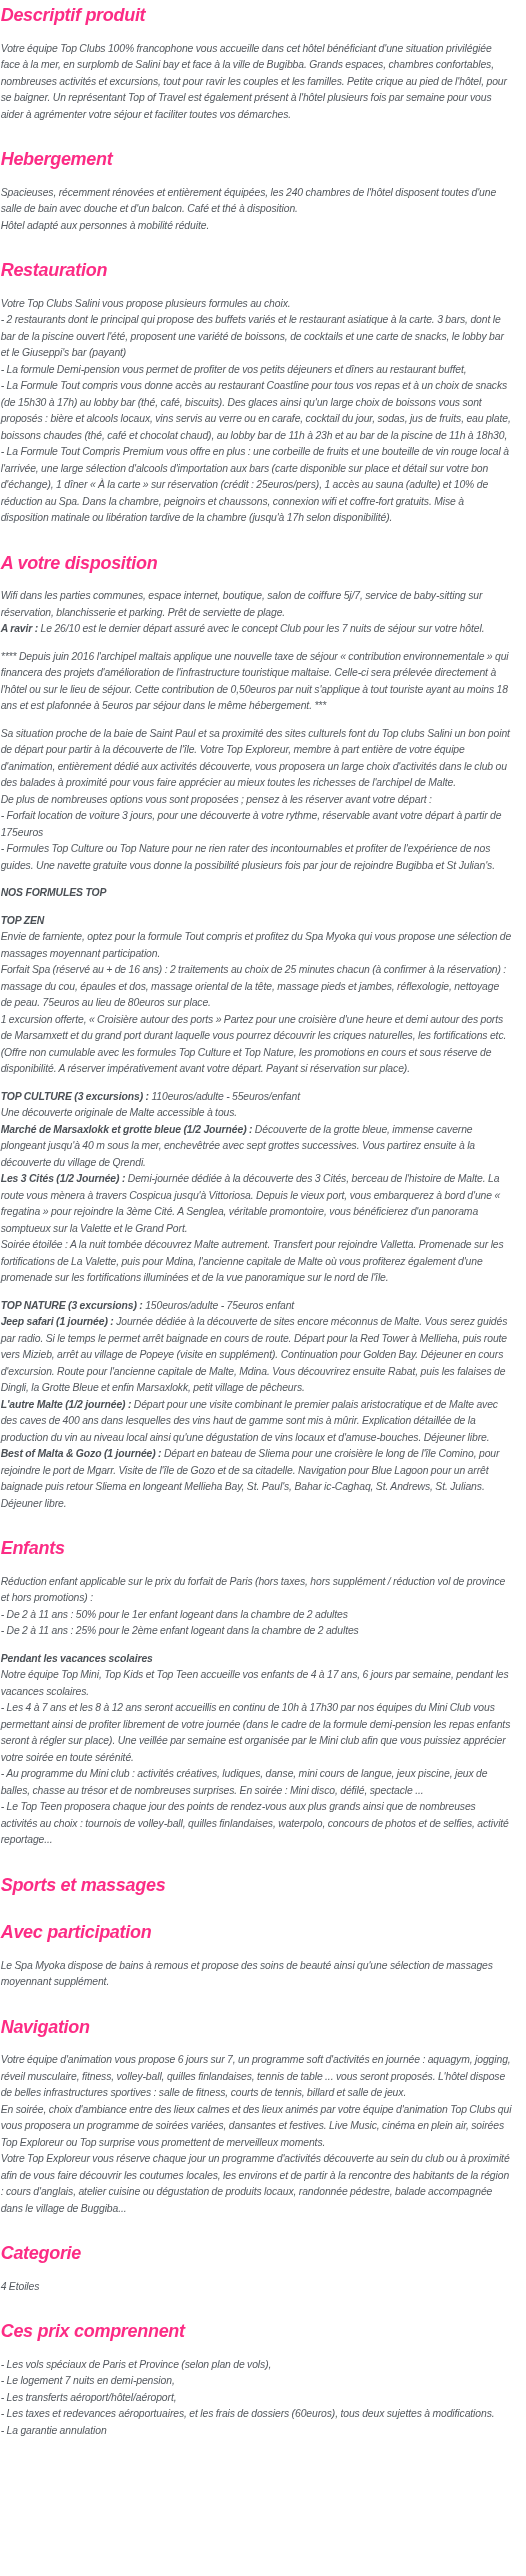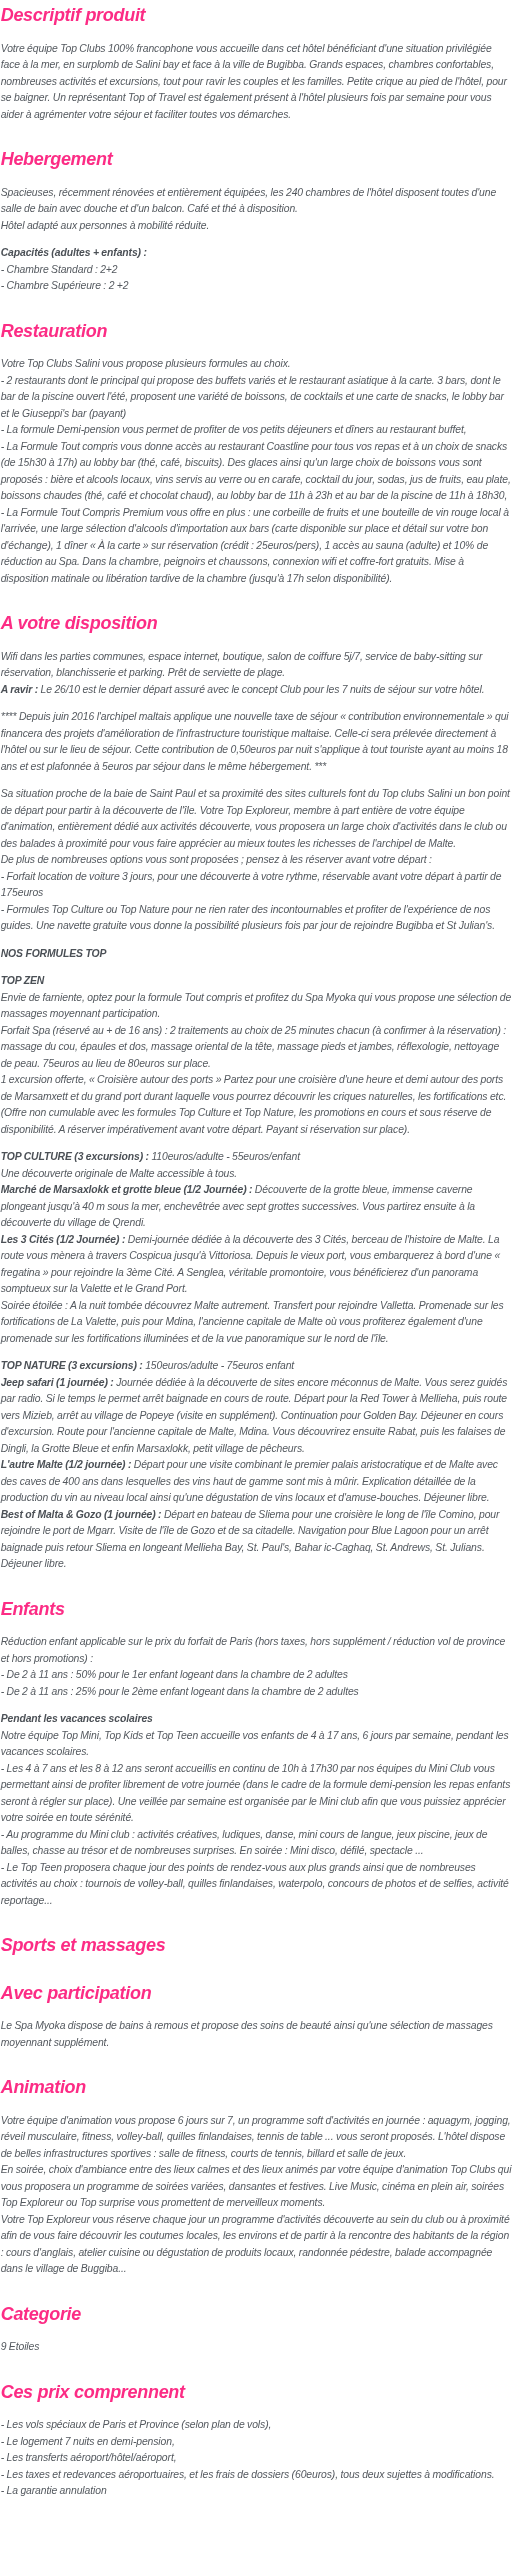--- a/index.html
+++ b/index.html
@@ -43,21 +43,20 @@
 <body style="background: rgb(255, 255, 255);">
 
 <main>
     <section>
       <h2>Descriptif produit</h2>
       <p>Votre équipe Top Clubs 100% francophone vous accueille dans cet hôtel bénéficiant d'une situation privilégiée face à la mer, en surplomb de Salini bay et face à la ville de Bugibba. Grands espaces, chambres confortables, nombreuses activités et excursions, tout pour ravir les couples et les familles. Petite crique au pied de l'hôtel, pour se baigner. Un représentant Top of Travel est également présent à l'hôtel plusieurs fois par semaine pour vous aider à agrémenter votre séjour et faciliter toutes vos démarches.</p>
     </section>
     <section>
       <h2>Hebergement</h2>
       <p>Spacieuses, récemment rénovées et entièrement équipées, les 240 chambres de l'hôtel disposent toutes d'une salle de bain avec douche et d'un balcon. Café et thé à disposition.<br>Hôtel adapté aux personnes à mobilité réduite.</p>
-      <p><strong>Capacités (adultes + enfants) :</strong><br>- Chambre Standard : 2+2<br>- Chambre Supérieure : 2 +2</p>
     </section>
     <section>
       <h2>Restauration</h2>
       <p>Votre Top Clubs Salini vous propose plusieurs formules au choix.<br>- 2 restaurants dont le principal qui propose des buffets variés et le restaurant asiatique à la carte. 3 bars, dont le bar de la piscine ouvert l'été, proposent une variété de boissons, de cocktails et une carte de snacks, le lobby bar et le Giuseppi's bar (payant)<br>- La formule Demi-pension vous permet de profiter de vos petits déjeuners et dîners au restaurant buffet,<br>- La Formule Tout compris vous donne accès au restaurant Coastline pour tous vos repas et à un choix de snacks (de 15h30 à 17h) au lobby bar (thé, café, biscuits). Des glaces ainsi qu'un large choix de boissons vous sont proposés : bière et alcools locaux, vins servis au verre ou en carafe, cocktail du jour, sodas, jus de fruits, eau plate, boissons chaudes (thé, café et chocolat chaud), au lobby bar de 11h à 23h et au bar de la piscine de 11h à 18h30,<br>- La Formule Tout Compris Premium vous offre en plus : une corbeille de fruits et une bouteille de vin rouge local à l'arrivée, une large sélection d'alcools d'importation aux bars (carte disponible sur place et détail sur votre bon d'échange), 1 dîner « À la carte » sur réservation (crédit : 25euros/pers), 1 accès au sauna (adulte) et 10% de réduction au Spa. Dans la chambre, peignoirs et chaussons, connexion wifi et coffre-fort gratuits. Mise à disposition matinale ou libération tardive de la chambre (jusqu'à 17h selon disponibilité).</p>
     </section>
     <section>
       <h2>A votre disposition</h2>
       <p>Wifi dans les parties communes, espace internet, boutique, salon de coiffure 5j/7, service de baby-sitting sur réservation, blanchisserie et parking. Prêt de serviette de plage.</p>
     </section>
     <section>
@@ -75,25 +74,25 @@
       <p><strong>Pendant les vacances scolaires</strong><br>Notre équipe Top Mini, Top Kids et Top Teen accueille vos enfants de 4 à 17 ans, 6 jours par semaine, pendant les vacances scolaires.<br>- Les 4 à 7 ans et les 8 à 12 ans seront accueillis en continu de 10h à 17h30 par nos équipes du Mini Club vous permettant ainsi de profiter librement de votre journée (dans le cadre de la formule demi-pension les repas enfants seront à régler sur place). Une veillée par semaine est organisée par le Mini club afin que vous puissiez apprécier votre soirée en toute sérénité.<br>- Au programme du Mini club : activités créatives, ludiques, danse, mini cours de langue, jeux piscine, jeux de balles, chasse au trésor et de nombreuses surprises. En soirée : Mini disco, défilé, spectacle ...<br>- Le Top Teen proposera chaque jour des points de rendez-vous aux plus grands ainsi que de nombreuses activités au choix : tournois de volley-ball, quilles finlandaises, waterpolo, concours de photos et de selfies, activité reportage...</p>
     </section>
     <section>
       <h2>Sports et massages</h2>
     </section>
     <section>
       <h2>Avec participation</h2>
       <p>Le Spa Myoka dispose de bains à remous et propose des soins de beauté ainsi qu'une sélection de massages moyennant supplément.</p>
     </section>
     <section>
-      <h2>Animation</h2>
+      <h2>Navigation</h2>
       <p>Votre équipe d'animation vous propose 6 jours sur 7, un programme soft d'activités en journée : aquagym, jogging, réveil musculaire, fitness, volley-ball, quilles finlandaises, tennis de table ... vous seront proposés. L'hôtel dispose de belles infrastructures sportives : salle de fitness, courts de tennis, billard et salle de jeux.<br>En soirée, choix d'ambiance entre des lieux calmes et des lieux animés par votre équipe d'animation Top Clubs qui vous proposera un programme de soirées variées, dansantes et festives. Live Music, cinéma en plein air, soirées Top Exploreur ou Top surprise vous promettent de merveilleux moments.<br>Votre Top Exploreur vous réserve chaque jour un programme d'activités découverte au sein du club ou à proximité afin de vous faire découvrir les coutumes locales, les environs et de partir à la rencontre des habitants de la région : cours d'anglais, atelier cuisine ou dégustation de produits locaux, randonnée pédestre, balade accompagnée dans le village de Buggiba...</p>
     </section>
     <section>
       <h2>Categorie</h2>
-      <p>9 Etoiles</p>
+      <p>4 Etoiles</p>
     </section>
     <section>
       <h2>Ces prix comprennent</h2>
       <p>- Les vols spéciaux de Paris et Province (selon plan de vols),<br>- Le logement 7 nuits en demi-pension,<br>- Les transferts aéroport/hôtel/aéroport,<br>- Les taxes et redevances aéroportuaires, et les frais de dossiers (60euros), tous deux sujettes à modifications.<br>- La garantie annulation</p>
     </section>
   </main>
 
 
 </body></html>

